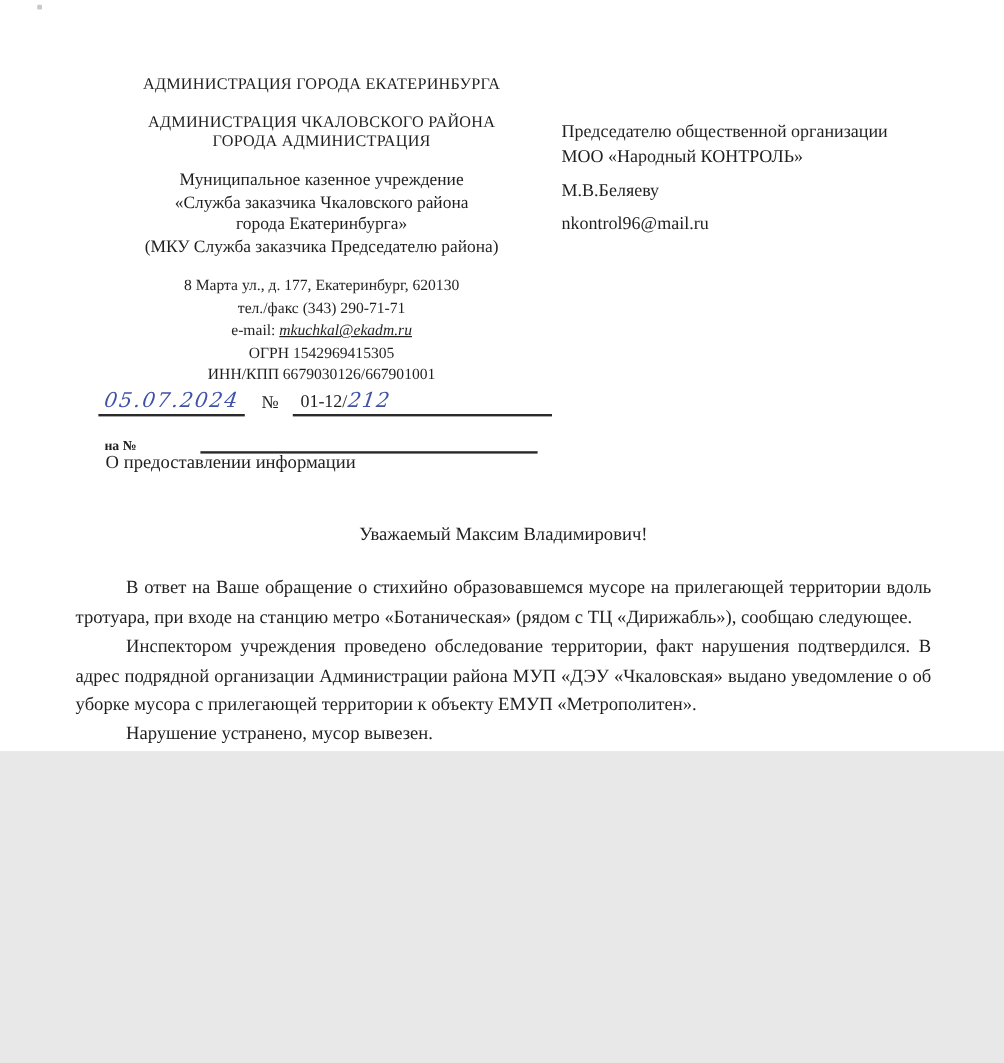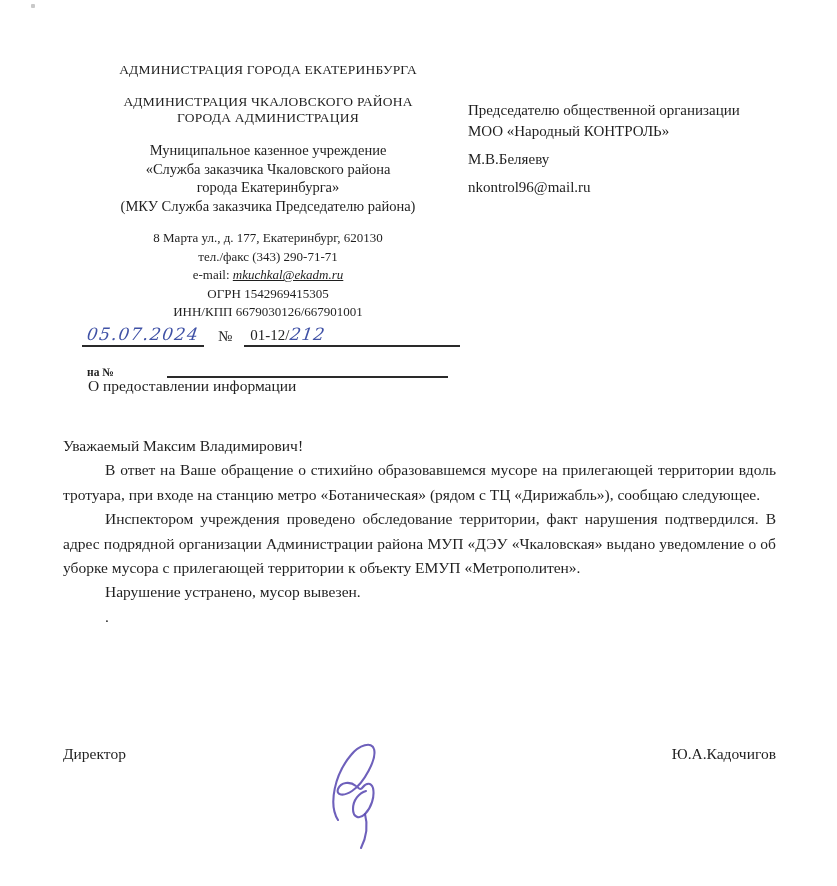--- a/index.html
+++ b/index.html
@@ -1,19 +1,19 @@
 <!DOCTYPE html>
 <html><head>
 <meta charset="utf-8">
 <style>
   html, body { margin: 0; padding: 0; background: #e8e8e8; }
   .page {
     position: relative;
     width: 837px;
-    height: 886px;
+    height: 626px;
     margin: 0 auto;
     background: #ffffff;
     font-family: "Liberation Serif", serif;
     color: #1f1f1f;
     overflow: hidden;
   }
   .speck {
     position: absolute;
     left: 31px; top: 4px;
     width: 4px; height: 4px;
@@ -96,21 +96,21 @@
   }
 
   
   .body-block {
     position: absolute;
     left: 63px; top: 434px;
     width: 713px;
     font-size: 15.5px;
     line-height: 24.4px;
   }
-  .salutation { text-align: left; }
+  .salutation { text-align: center; margin-bottom: 20px; }
   .body-block p {
     margin: 0;
     text-align: justify;
     text-indent: 42px;
   }
 
   
   .sign-row {
     position: absolute;
     left: 63px; top: 745px;

